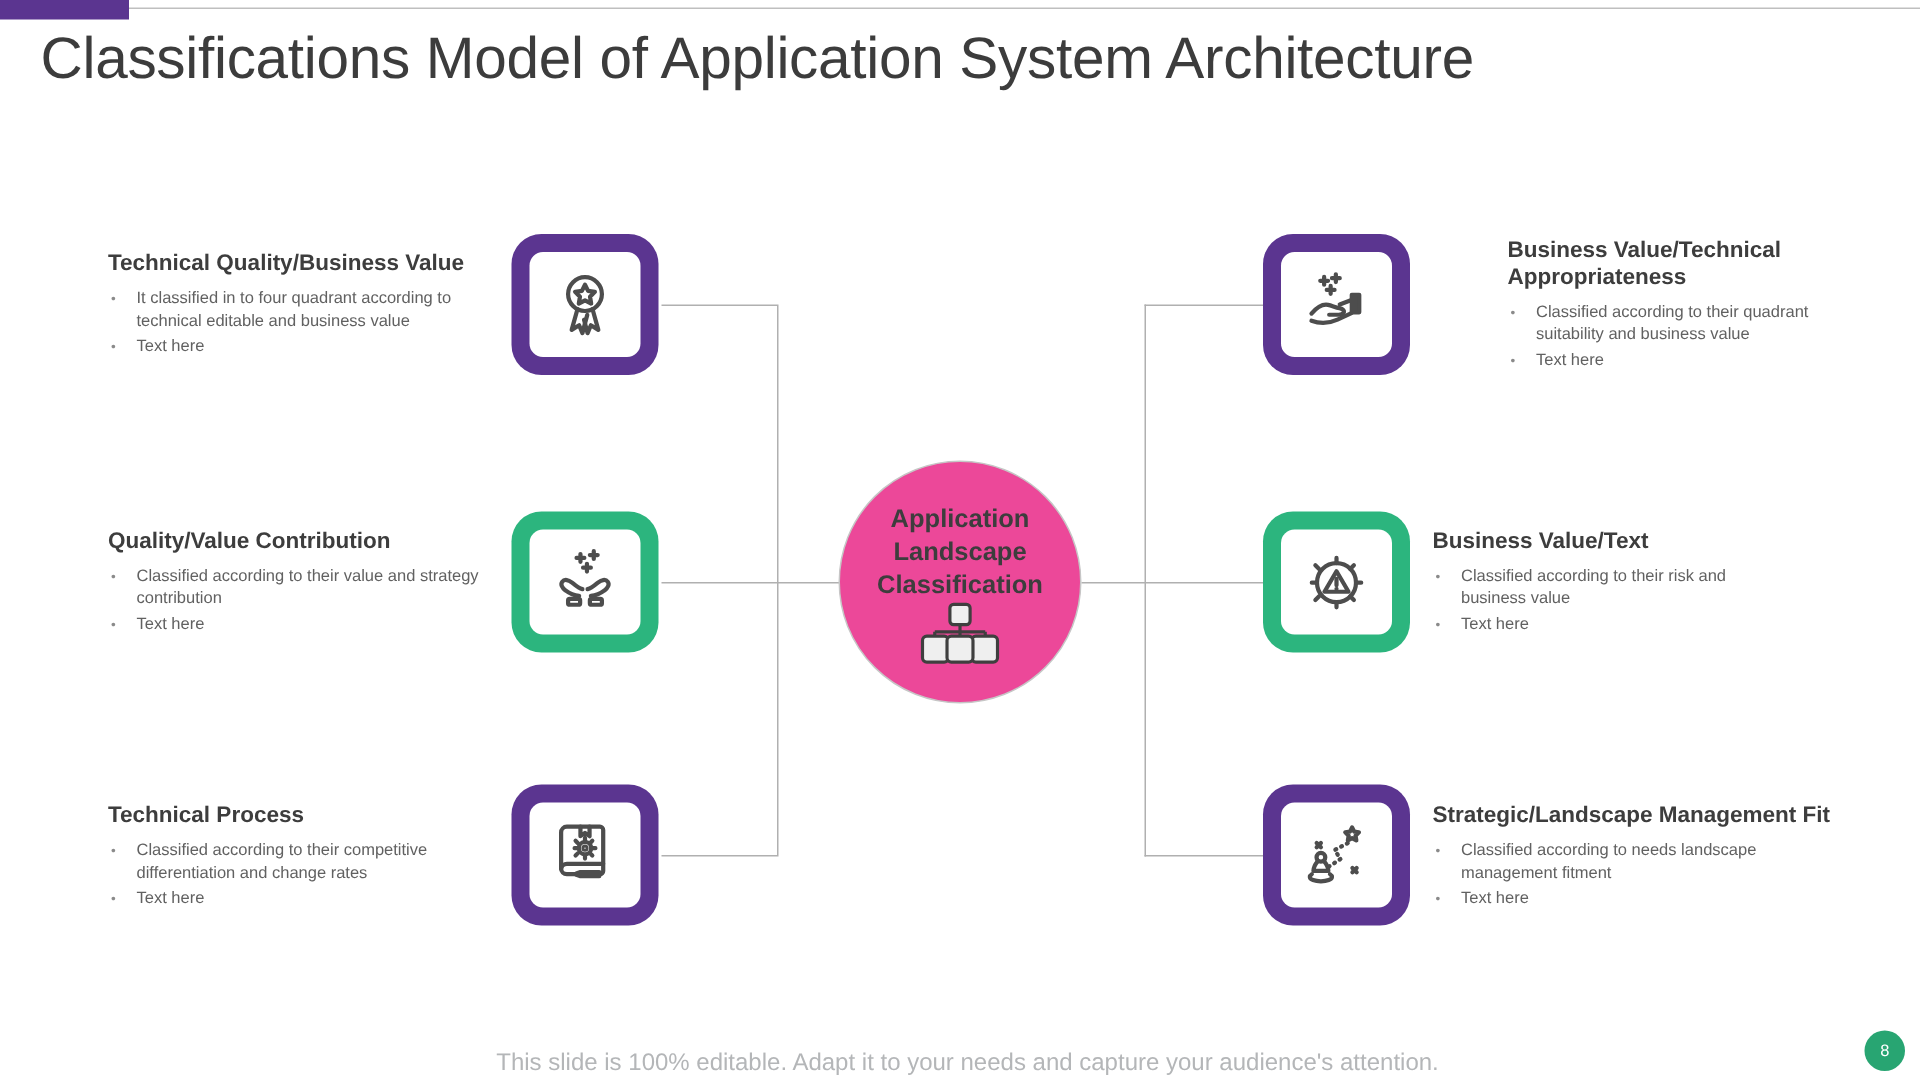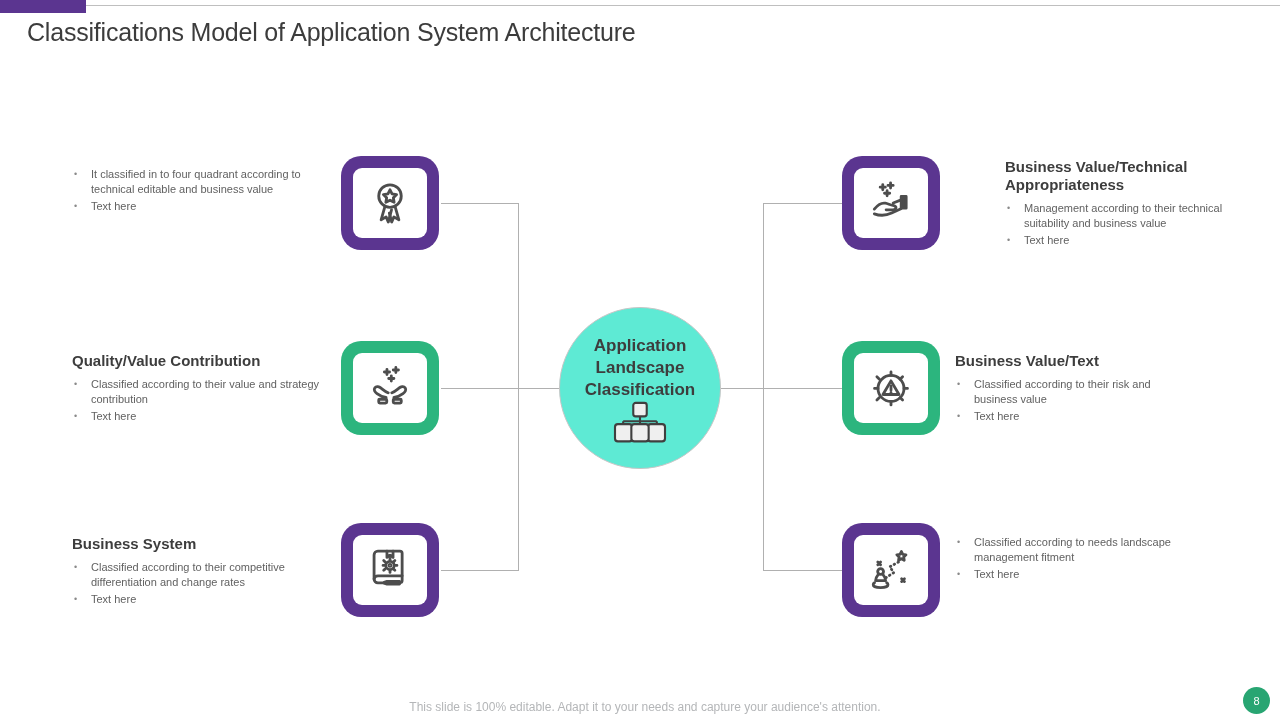--- a/index.html
+++ b/index.html
@@ -1,38 +1,38 @@
 <!DOCTYPE html>
 <html><head>
 <meta charset="utf-8">
 <style>
   html,body{margin:0;padding:0;background:#888;}
   .slide{position:relative;width:1280px;height:720px;background:#ffffff;overflow:hidden;
          font-family:"Liberation Sans",sans-serif;margin:0 auto;}
   .accent-rect{position:absolute;left:0;top:0;width:86px;height:13px;background:#5b3590;}
   .top-rule{position:absolute;left:86px;top:5px;width:1194px;height:1px;background:#bfbfbf;}
-  .title{position:absolute;left:27px;top:18px;width:1180px;font-size:25px;font-weight:400;
+  .title{position:absolute;left:27px;top:18px;width:1180px;font-size:39px;font-weight:400;
          color:#3c3c3c;letter-spacing:-.2px;}
   .item{position:absolute;}
   .item h3{margin:0 0 7px 0;font-size:15px;font-weight:700;color:#3d3d3d;line-height:1.2;}
   .bullets{margin:0;}
   .bullet{display:flex;font-size:11px;color:#616161;line-height:1.35;margin-bottom:2px;}
   .bullet .dot{width:19px;flex:0 0 19px;color:#8a8a8a;font-size:9px;line-height:15px;padding-left:2px;box-sizing:border-box;}
   .iconbox{position:absolute;width:98px;height:94px;border-radius:20px;padding:12px;box-sizing:border-box;background:#5b3590;}
   .iconbox .inner{width:100%;height:100%;background:#ffffff;border-radius:9px;
                   display:flex;align-items:center;justify-content:center;}
   .iconbox svg{width:52px;height:52px;}
   .line{position:absolute;background:#b0b0b0;}
   .hub{position:absolute;left:559px;top:307px;width:162px;height:162px;border-radius:50%;
-       background:#5eead4;border:1px solid #c6c6c6;box-sizing:border-box;text-align:center;}
+       background:#ec4899;border:1px solid #c6c6c6;box-sizing:border-box;text-align:center;}
   .hub .label{margin-top:27px;font-size:17px;font-weight:700;color:#3d3d3d;line-height:1.28;
               padding:0 18px;}
   .hub svg{margin-top:1px;}
   .footer-note{position:absolute;left:330px;top:700px;width:630px;text-align:center;
-               font-size:12px;color:#b4b6b8;}
+               font-size:16px;color:#b4b6b8;}
   .page-badge{position:absolute;left:1243px;top:687px;width:27px;height:27px;border-radius:50%;
               background:#28a572;color:#ffffff;font-size:11px;display:flex;align-items:center;
               justify-content:center;}
   .lh{stroke:#4d4d4d;stroke-width:1.3;fill:none;stroke-linecap:round;stroke-linejoin:round;}
 </style>
 </head>
 <body>
 
 <div class="slide">
 
@@ -43,20 +43,21 @@
   <div class="line" style="left:441px;top:203px;width:77px;height:1px"></div>
   <div class="line" style="left:441px;top:388px;width:119px;height:1px"></div>
   <div class="line" style="left:441px;top:570px;width:77px;height:1px"></div>
   <div class="line" style="left:518px;top:203px;width:1px;height:368px"></div>
   <div class="line" style="left:721px;top:388px;width:121px;height:1px"></div>
   <div class="line" style="left:763px;top:203px;width:79px;height:1px"></div>
   <div class="line" style="left:763px;top:570px;width:79px;height:1px"></div>
   <div class="line" style="left:763px;top:203px;width:1px;height:368px"></div>
 
   <div class="item" style="left:72px;top:167px;width:270px">
+    <h3>Technical Quality/Business Value</h3>
     <div class="bullets">
       <div class="bullet">
           <span class="dot">•</span>
           <span>It classified in to four quadrant according to technical editable and business value</span>
         </div>
       <div class="bullet">
           <span class="dot">•</span>
           <span>Text here</span>
         </div>
     </div>
@@ -70,39 +71,39 @@
           <span>Classified according to their value and strategy contribution</span>
         </div>
       <div class="bullet">
           <span class="dot">•</span>
           <span>Text here</span>
         </div>
     </div>
   </div>
 
   <div class="item" style="left:72px;top:535px;width:270px">
-    <h3>Business System</h3>
+    <h3>Technical Process</h3>
     <div class="bullets">
       <div class="bullet">
           <span class="dot">•</span>
           <span>Classified according to their competitive differentiation and change rates</span>
         </div>
       <div class="bullet">
           <span class="dot">•</span>
           <span>Text here</span>
         </div>
     </div>
   </div>
 
   <div class="item" style="left:1005px;top:158px;width:240px">
     <h3>Business Value/Technical Appropriateness</h3>
     <div class="bullets">
       <div class="bullet">
           <span class="dot">•</span>
-          <span>Management according to their technical suitability and business value</span>
+          <span>Classified according to their quadrant suitability and business value</span>
         </div>
       <div class="bullet">
           <span class="dot">•</span>
           <span>Text here</span>
         </div>
     </div>
   </div>
 
   <div class="item" style="left:955px;top:352px;width:230px">
     <h3>Business Value/Text</h3>
@@ -112,20 +113,21 @@
           <span>Classified according to their risk and business value</span>
         </div>
       <div class="bullet">
           <span class="dot">•</span>
           <span>Text here</span>
         </div>
     </div>
   </div>
 
   <div class="item" style="left:955px;top:535px;width:290px">
+    <h3>Strategic/Landscape Management Fit</h3>
     <div class="bullets" style="width:230px">
       <div class="bullet">
           <span class="dot">•</span>
           <span>Classified according to needs landscape management fitment</span>
         </div>
       <div class="bullet">
           <span class="dot">•</span>
           <span>Text here</span>
         </div>
     </div>

